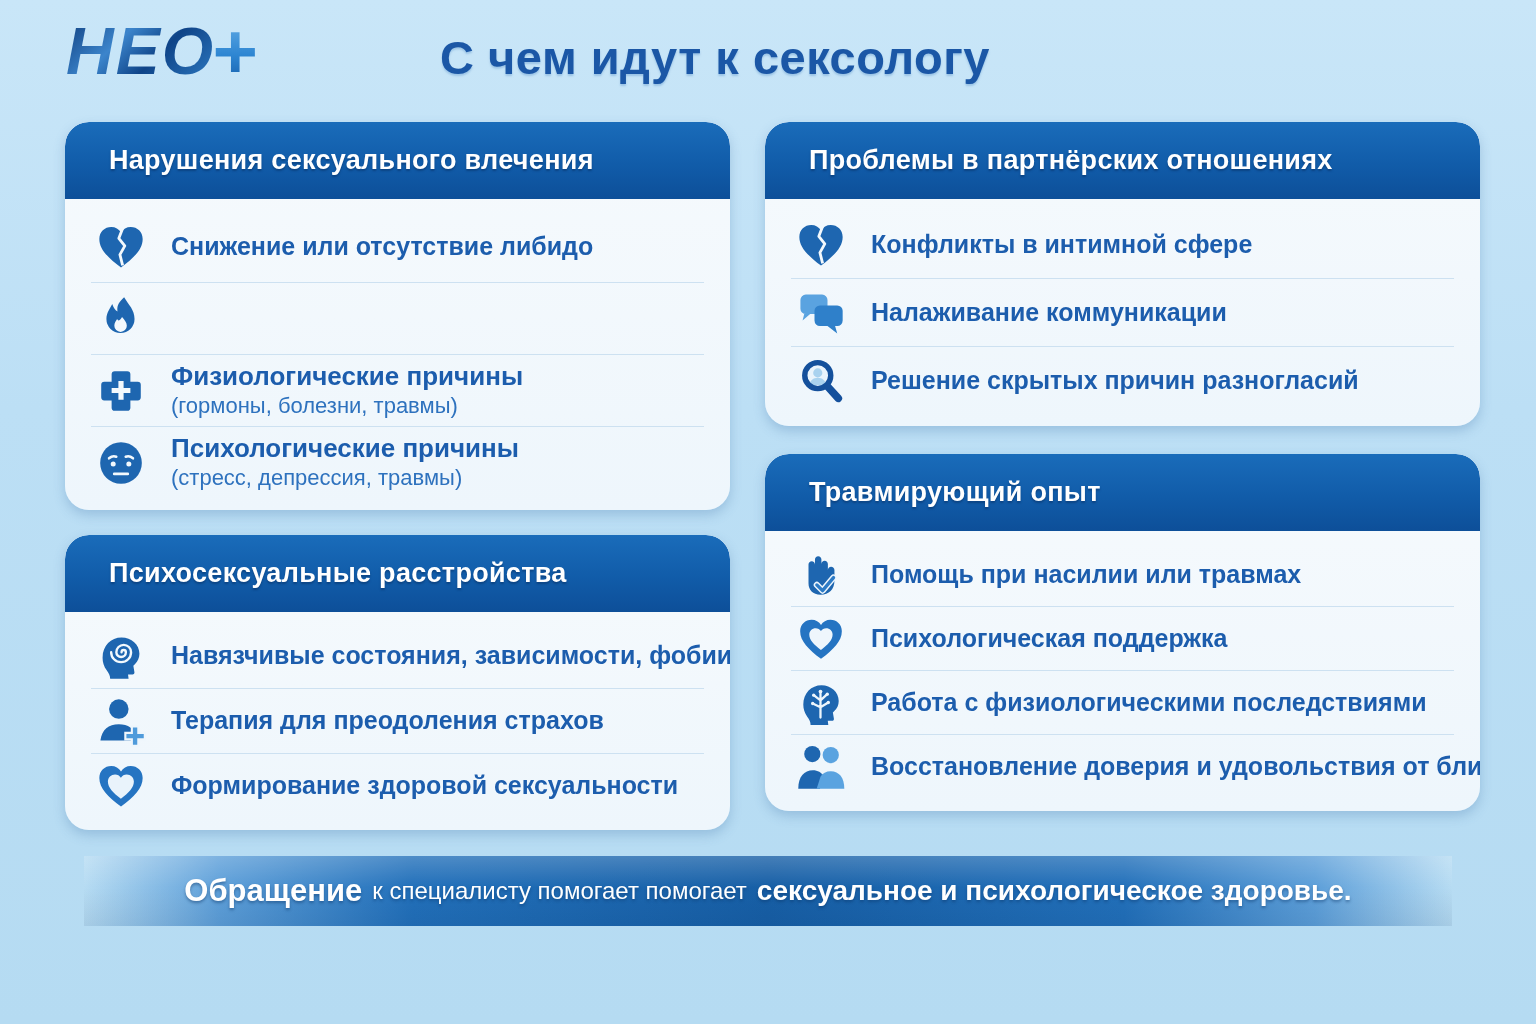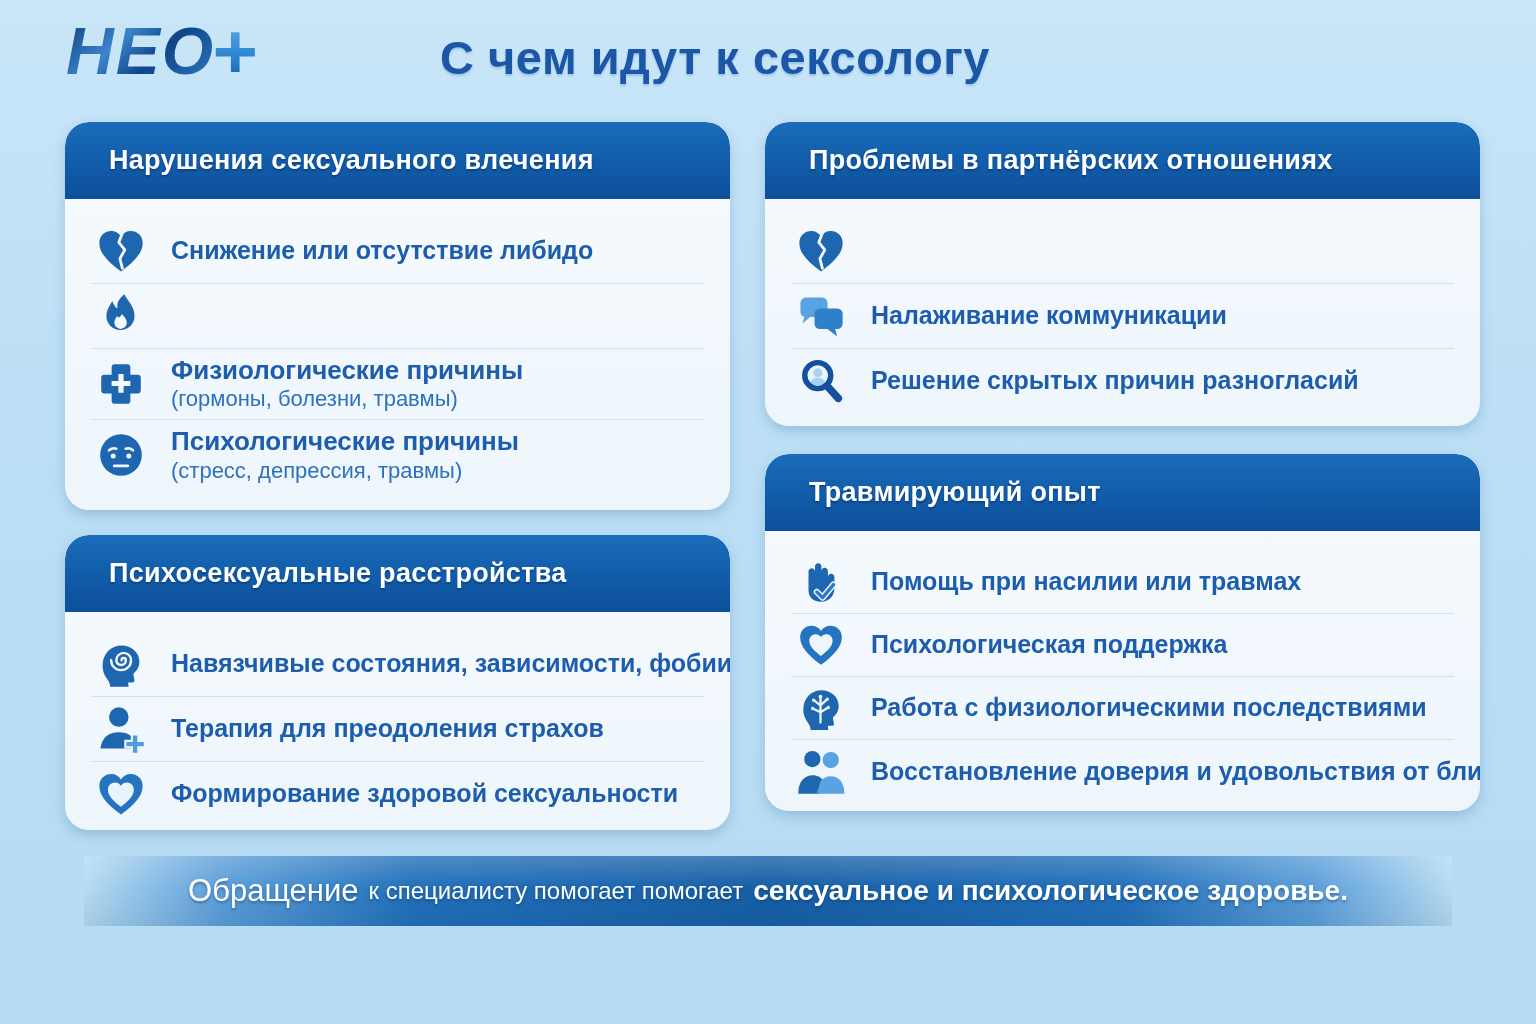--- a/index.html
+++ b/index.html
@@ -41,21 +41,21 @@
   .card-header{
     height:53px;flex:0 0 53px;display:flex;align-items:center;
     padding:12px 44px;
     background:linear-gradient(180deg,#1a6cba 0%,#115ca9 55%,#0d4f99 100%);
     border-radius:24px 24px 0 0;
   }
   .card-header-title{
     color:#ffffff;font-size:27px;font-weight:700;letter-spacing:.3px;
     text-shadow:0 2px 2px rgba(8,45,95,.5);white-space:nowrap;
   }
-  .card-body{flex:1;display:flex;flex-direction:column;padding:20px 0;}
+  .card-body{flex:1;display:flex;flex-direction:column;padding:12px 0;}
   .row{
     flex:1;display:flex;align-items:center;gap:22px;
     margin:0 26px;padding:6px 2px;
   }
   .row:not(:last-child){border-bottom:1.5px solid #cde1f1;}
   .icon-box{flex:0 0 56px;display:flex;align-items:center;justify-content:center;}
   .icon-box svg{display:block;}
   .item-text{display:flex;flex-direction:column;}
   .item-main{font-size:25px;font-weight:600;color:#1c5dad;line-height:1.18;white-space:nowrap;}
   .item-main.bold{font-weight:700;font-size:26px;}
@@ -63,21 +63,21 @@
   .item-sub:empty{display:none;}
   
   .footer-band{
     position:absolute;left:84px;top:856px;width:1368px;height:70px;
     display:flex;align-items:center;justify-content:center;gap:10px;
     background:
       linear-gradient(180deg,rgba(255,255,255,.20) 0%,rgba(255,255,255,0) 45%,rgba(0,30,70,.08) 100%),
       linear-gradient(90deg,rgba(150,200,235,0) 0%,#5d9fd9 10%,#2270ba 24%,#175fa6 50%,#2270ba 76%,#5d9fd9 90%,rgba(150,200,235,0) 100%);
   }
   .footer-band span{color:#ffffff;text-shadow:0 2px 3px rgba(10,50,100,.45);white-space:nowrap;}
-  .footer-lead{font-size:31px;font-weight:400;}
+  .footer-lead{font-size:31px;font-weight:700;}
   .footer-mid{font-size:24px;font-weight:500;}
   .footer-tail{font-size:28px;font-weight:700;text-align:center;}
 </style>
 </head>
 <body>
 
 <div class="logo">
   <span class="logo-text">НЕО</span>
     <span class="logo-plus">+</span>
 </div>
@@ -189,20 +189,23 @@
       <span class="card-header-title">Проблемы в партнёрских отношениях</span>
     </div>
     <div class="card-body">
       <div class="row">
         <span class="icon-box">
           <svg width="52" height="52" viewBox="0 0 48 48">
             <path fill="#1e66b0" d="M24 43C12 34 4 26 4 16.5 4 10 9 5.5 15 5.5c3.8 0 7.2 1.9 9 5 1.8-3.1 5.2-5 9-5 6 0 11 4.5 11 11C44 26 36 34 24 43z"></path>
             <path fill="none" stroke="#f3f9fd" stroke-width="2.6" stroke-linejoin="round" d="M25.5 7 L22 16 L27.5 23 L23 31 L25.5 41"></path>
           </svg>
         </span>
+        <div class="item-text">
+            <div class="item-main">Конфликты в интимной сфере</div>
+          </div>
       </div>
       <div class="row">
         <span class="icon-box">
           <svg width="52" height="52" viewBox="0 0 48 48">
             <path fill="#5aa3e0" d="M5 12a5 5 0 0 1 5-5h15a5 5 0 0 1 5 5v8a5 5 0 0 1-5 5H14l-7 6 1.5-6H10a5 5 0 0 1-5-5z"></path>
             <path fill="#2f80ca" d="M18 22a5 5 0 0 1 5-5h16a5 5 0 0 1 5 5v9a5 5 0 0 1-5 5h-2l2 7-9-7H23a5 5 0 0 1-5-5z"></path>
           </svg>
         </span>
         <div class="item-text">
             <div class="item-main">Налаживание коммуникации</div>

